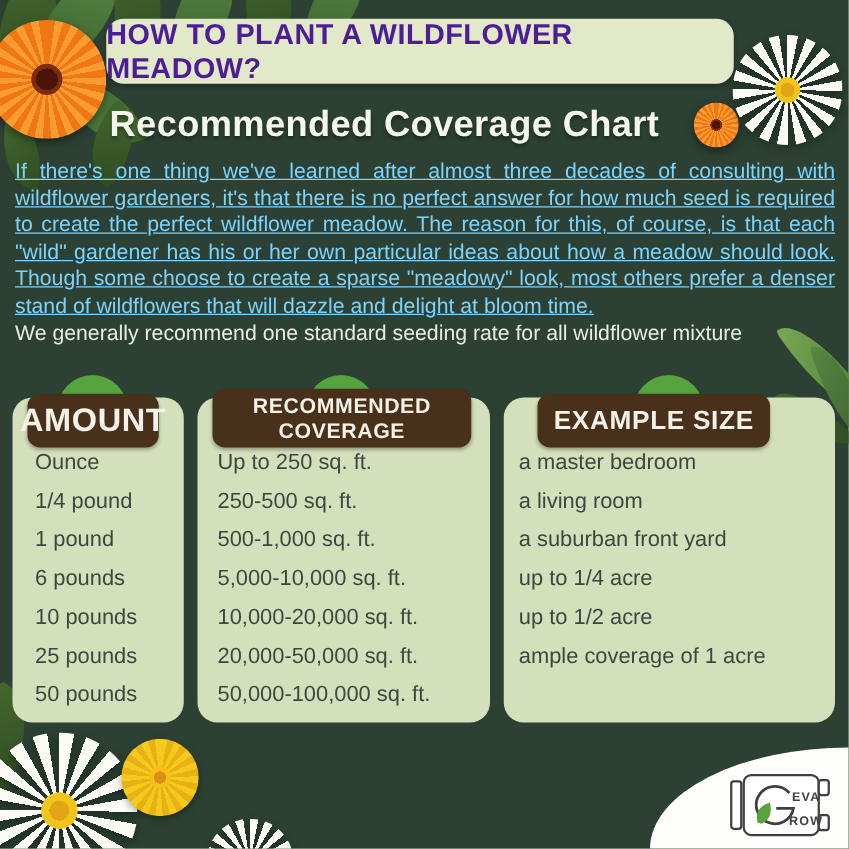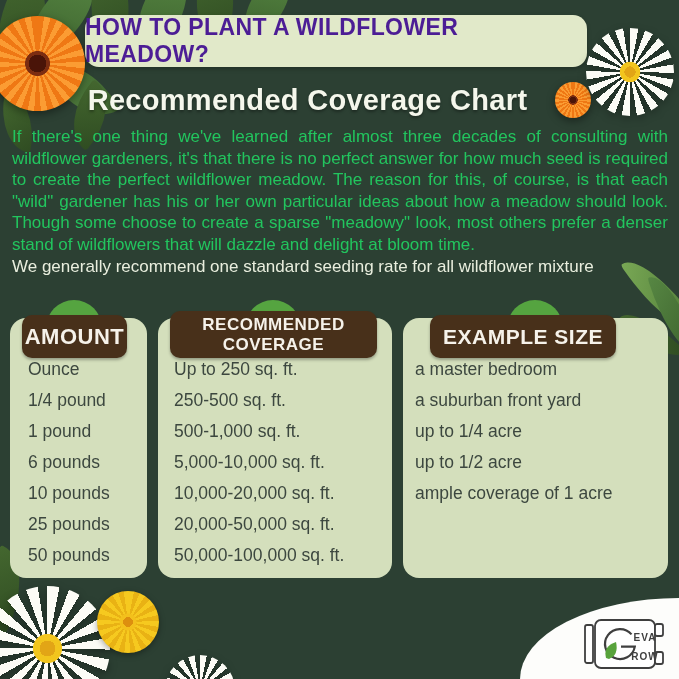--- a/index.html
+++ b/index.html
@@ -49,36 +49,36 @@
     display:flex; align-items:center; justify-content:center; gap:28px; z-index:2;
   }
   .subtitle-row h2{
     margin:0; color:#f5f7ec; font-size:29px; font-weight:bold; letter-spacing:.3px;
     text-shadow:0 2px 3px rgba(0,0,0,.35);
   }
   .subtitle-row .flower{position:static; width:36px; height:36px; flex:0 0 auto;}
   
   .intro{
     position:absolute; left:12px; top:126px; width:656px; margin:0;
-    color:#22c55e; font-size:17px; line-height:21.5px; text-align:justify; z-index:2;
+    color:#7dd3fc; font-size:17px; line-height:21.5px; text-align:justify; z-index:2;text-decoration:underline;
   }
   .note{
     position:absolute; left:12px; top:257px; width:656px; margin:0;
     color:#e9eede; font-size:17px; z-index:2;
   }
   
   .dome{position:absolute; width:56px; height:30px; top:300px;
         border-radius:56px 56px 0 0; background:#55a440; z-index:1;}
   .hdr{
     position:absolute; background:#48301a; border-radius:10px; z-index:3;
     display:flex; align-items:center; justify-content:center; text-align:center;
     color:#f6f2ea; font-weight:bold; letter-spacing:.5px;
     box-shadow:0 2px 3px rgba(0,0,0,.3);
   }
-  .hdr1{left:22px;  top:315px; width:105px; height:43px; font-size:22px;}
+  .hdr1{left:22px;  top:315px; width:105px; height:43px; font-size:26px;}
   .hdr2{left:170px; top:311px; width:207px; height:47px; font-size:17px; line-height:20px; padding:0 30px; box-sizing:border-box;}
   .hdr3{left:430px; top:315px; width:186px; height:43px; font-size:21px;}
   .panel{position:absolute; top:318px; height:260px; background:#d4dfbc;
          border-radius:16px; z-index:2; box-sizing:border-box; padding-top:36px;}
   .panel1{left:10px;  width:137px; padding-left:18px;}
   .panel2{left:158px; width:234px; padding-left:16px;}
   .panel3{left:403px; width:265px; padding-left:12px;}
   .cell{color:#3c473f; font-size:17.5px; line-height:31px; white-space:nowrap;}
   
   .corner-white{
@@ -146,20 +146,21 @@
     <div class="cell">Up to 250 sq. ft.</div>
     <div class="cell">250-500 sq. ft.</div>
     <div class="cell">500-1,000 sq. ft.</div>
     <div class="cell">5,000-10,000 sq. ft.</div>
     <div class="cell">10,000-20,000 sq. ft.</div>
     <div class="cell">20,000-50,000 sq. ft.</div>
     <div class="cell">50,000-100,000 sq. ft.</div>
   </div>
   <div class="panel panel3">
     <div class="cell">a master bedroom</div>
+    <div class="cell">a living room</div>
     <div class="cell">a suburban front yard</div>
     <div class="cell">up to 1/4 acre</div>
     <div class="cell">up to 1/2 acre</div>
     <div class="cell">ample coverage of 1 acre</div>
   </div>
 
   <span class="flower daisy z3" style="left:-15px;top:586px;width:125px;height:125px;"></span>
   <span class="flower yellowflower z3" style="left:97px;top:591px;width:62px;height:62px;"></span>
   <span class="flower daisy z2" style="left:165px;top:655px;width:70px;height:70px;"></span>
 

